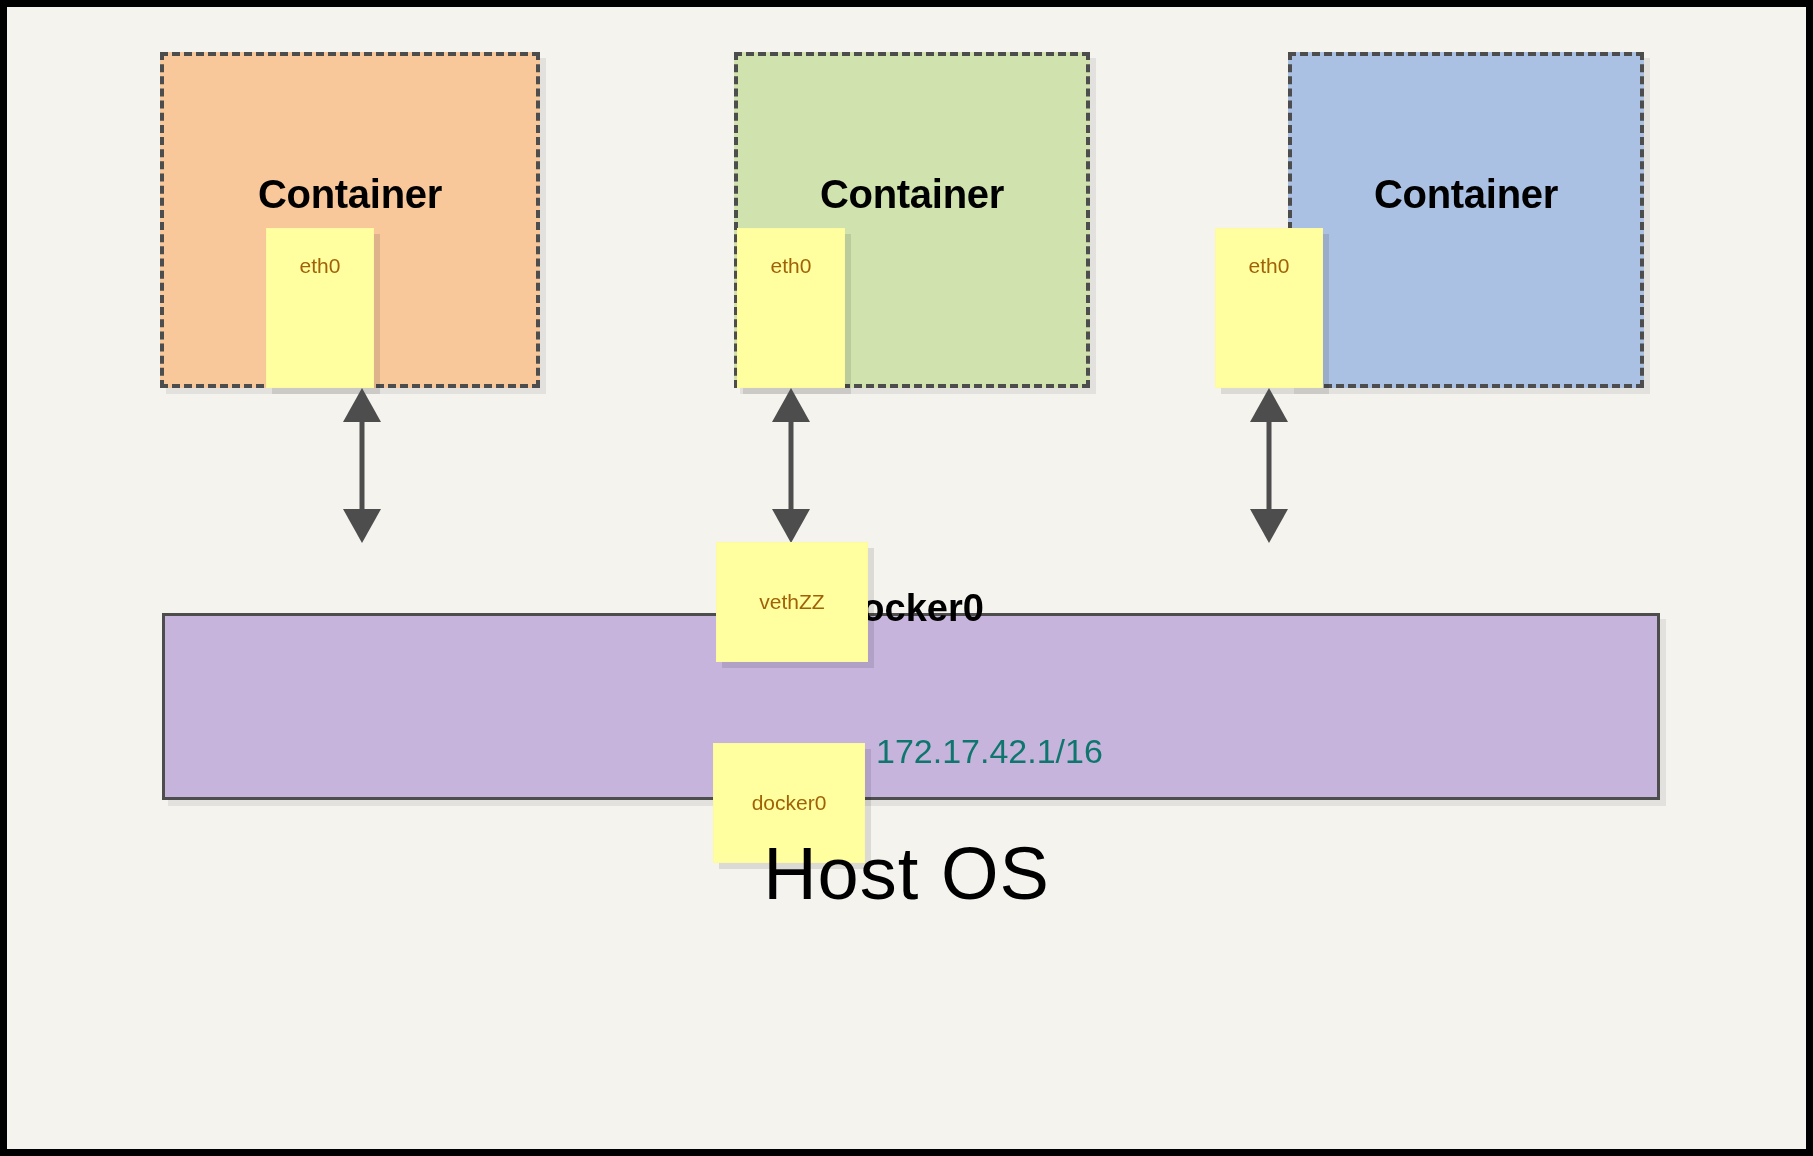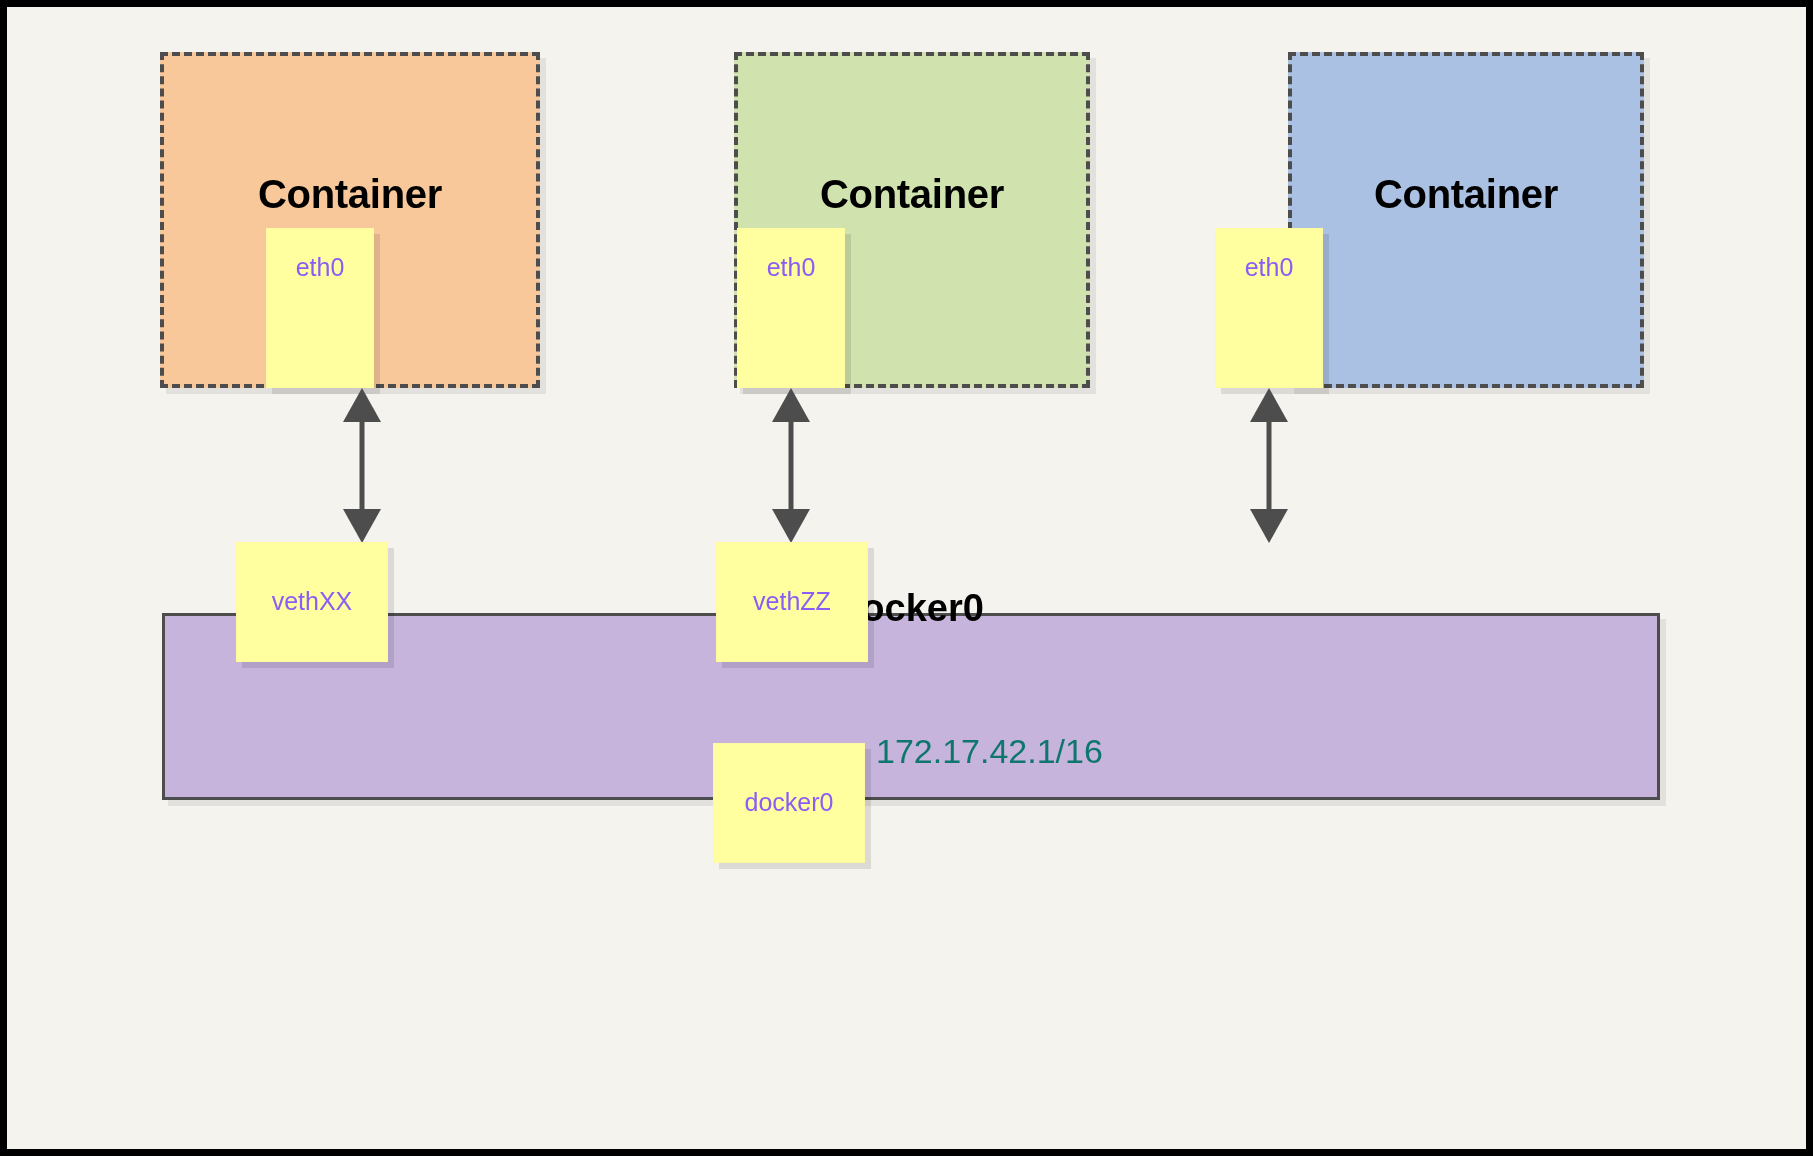--- a/index.html
+++ b/index.html
@@ -49,22 +49,22 @@
     position: absolute;
     box-sizing: border-box;
     background: #ffffa0;
     border: 1px solid #fffaa0;
     box-shadow: 6px 6px 0 0 rgba(0,0,0,0.10);
     display: flex;
     align-items: center;
     justify-content: center;
   }
   .note-box span {
-    font-size: 25px;
-    color: #8b5cf6;
+    font-size: 21px;
+    color: #a16207;
     line-height: 1;
   }
   .note-top span {
     position: absolute;
     top: 26px;
     left: 0;
     right: 0;
     text-align: center;
   }
   .note-mid span {
@@ -156,30 +156,28 @@
 
     <svg class="arrow-svg" style="left:1232px; top:381px;" width="60" height="155" viewBox="0 0 60 155">
       <line x1="30" y1="20" x2="30" y2="135" stroke="#4d4d4d" stroke-width="5"></line>
       <polygon points="30,0 49,34 11,34" fill="#4d4d4d"></polygon>
       <polygon points="30,155 49,121 11,121" fill="#4d4d4d"></polygon>
     </svg>
 
     <div id="bridge-bar" style="left:155px; top:606px; width:1498px; height:187px;"></div>
     <div id="bridge-label" style="left:155px; top:580px; width:1498px;">docker0</div>
 
-    <div class="note-box note-mid" style="left:229px; top:535px; width:152px; height:120px;">
-      <span>vethXX</span>
-    </div>
 
     <div class="note-box note-mid" style="left:709px; top:535px; width:152px; height:120px;">
       <span>vethZZ</span>
     </div>
 
 
     <div class="note-box note-mid" style="left:706px; top:736px; width:152px; height:120px;">
       <span>docker0</span>
     </div>
 
     <div id="ip-label" style="left:869px; top:725px;">172.17.42.1/16</div>
 
+    <div id="host-os-label" style="top:824px;">Host OS</div>
 
   </div>
 </div>
 
 </body></html>

